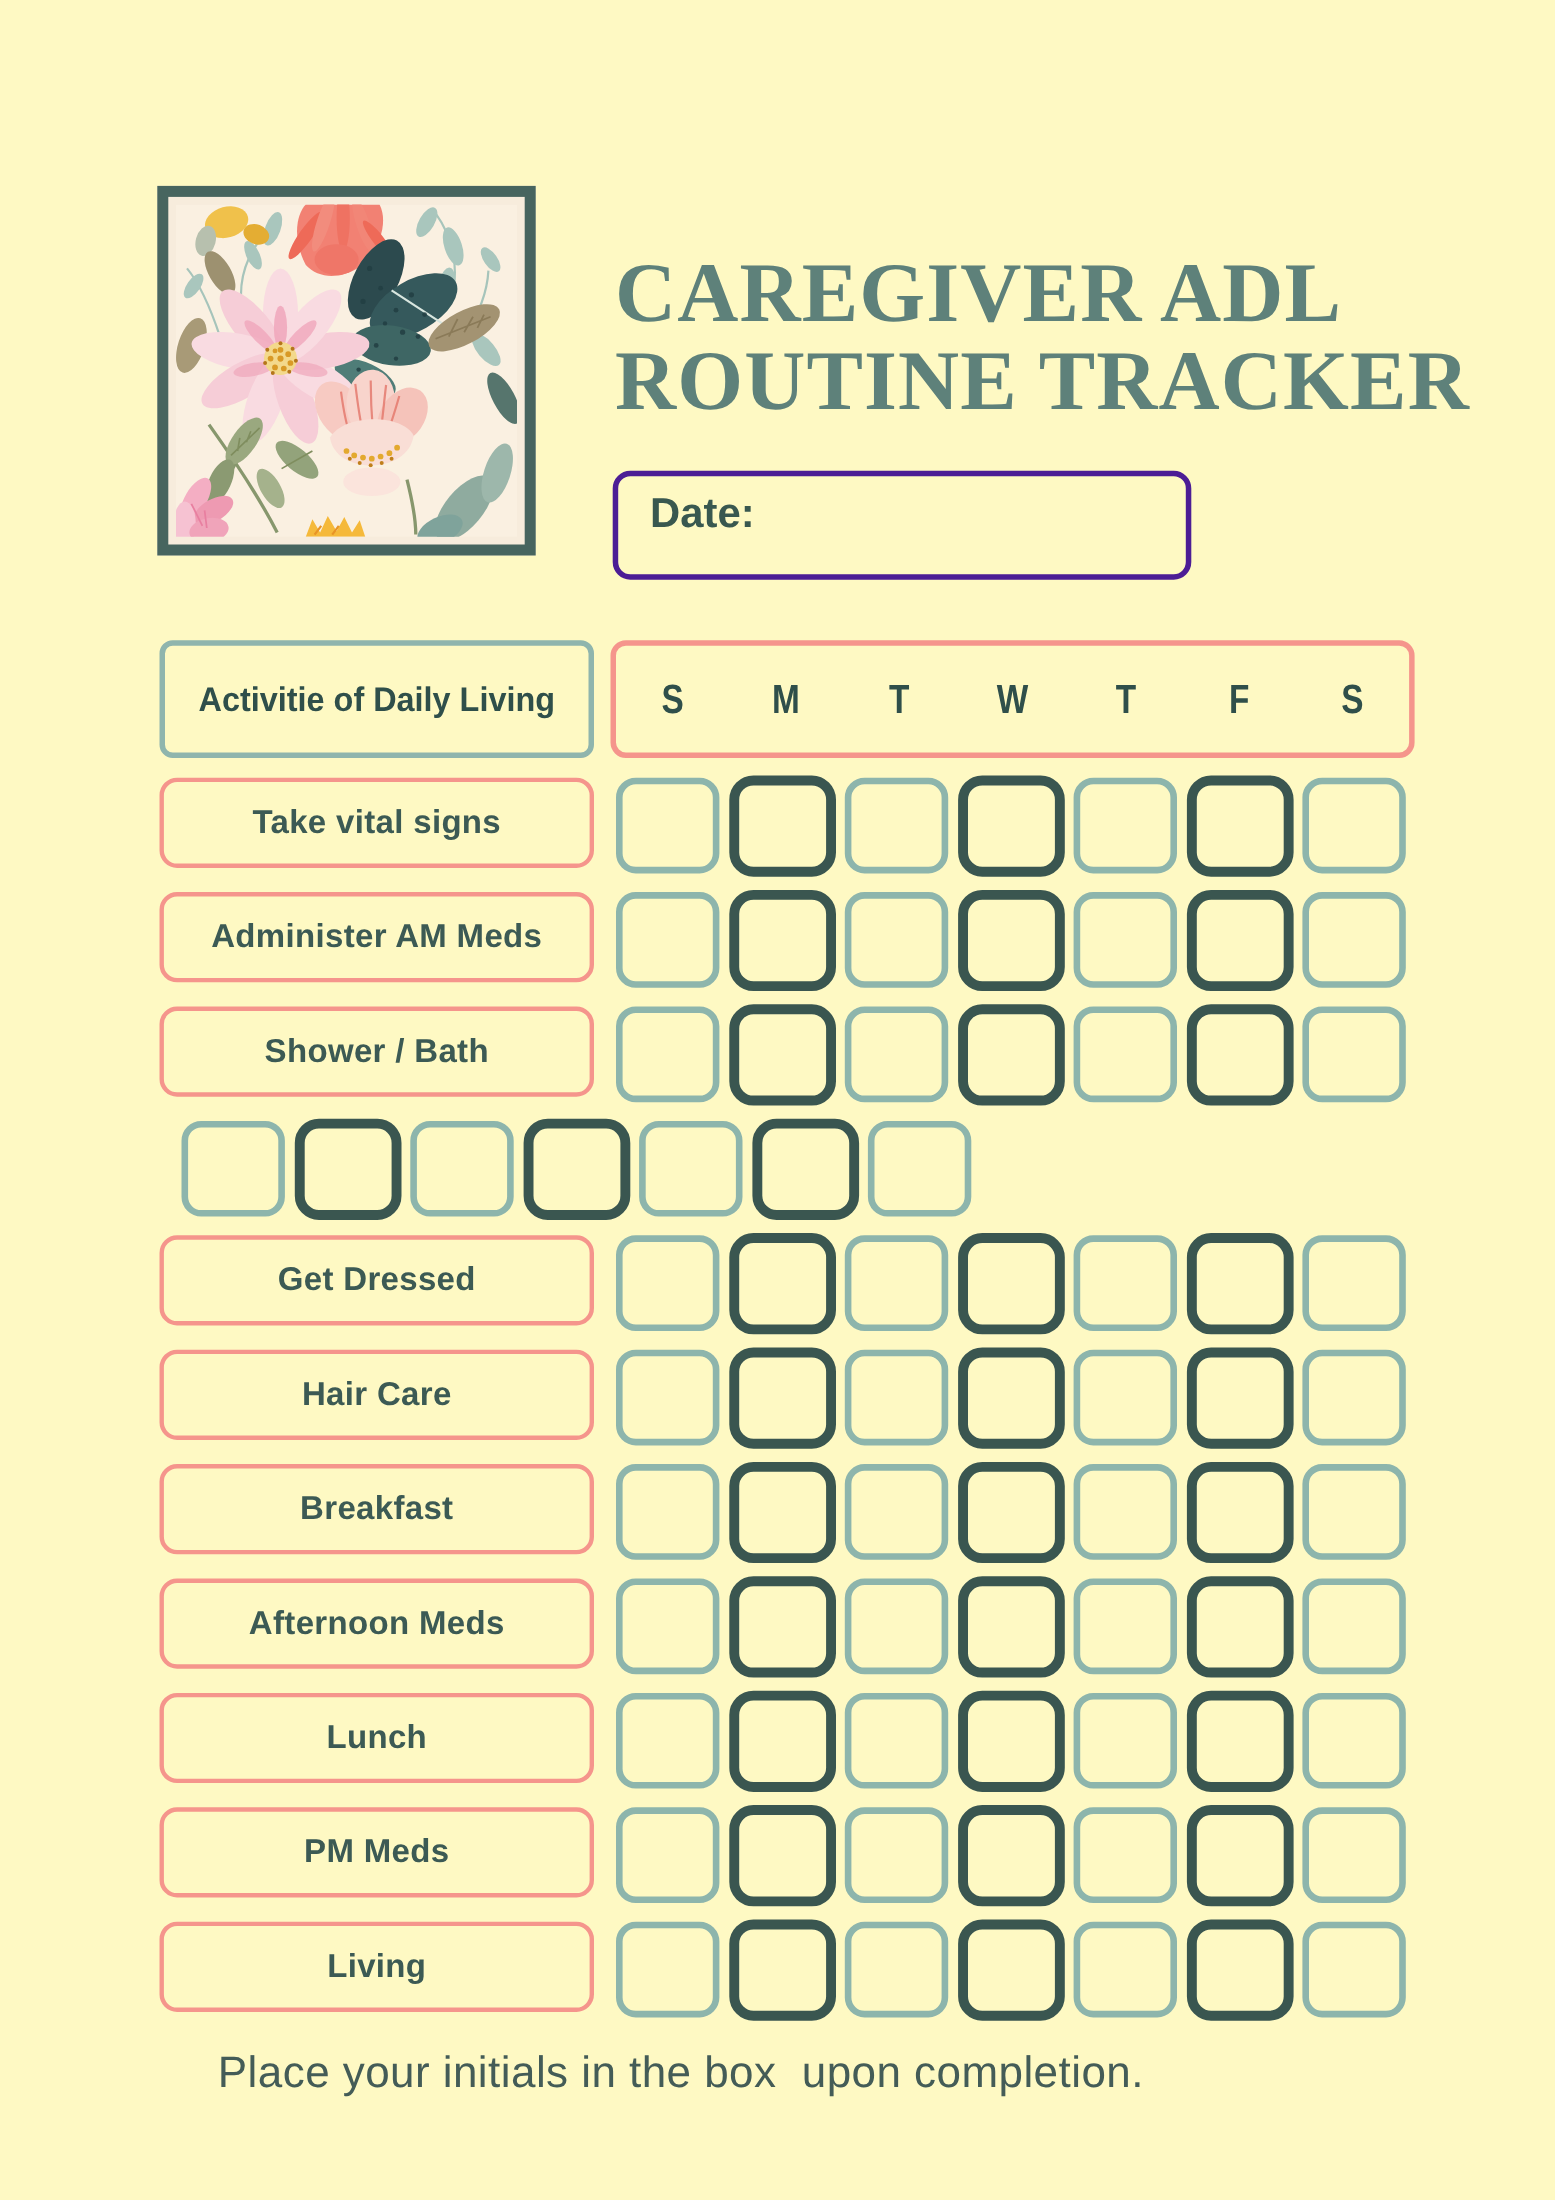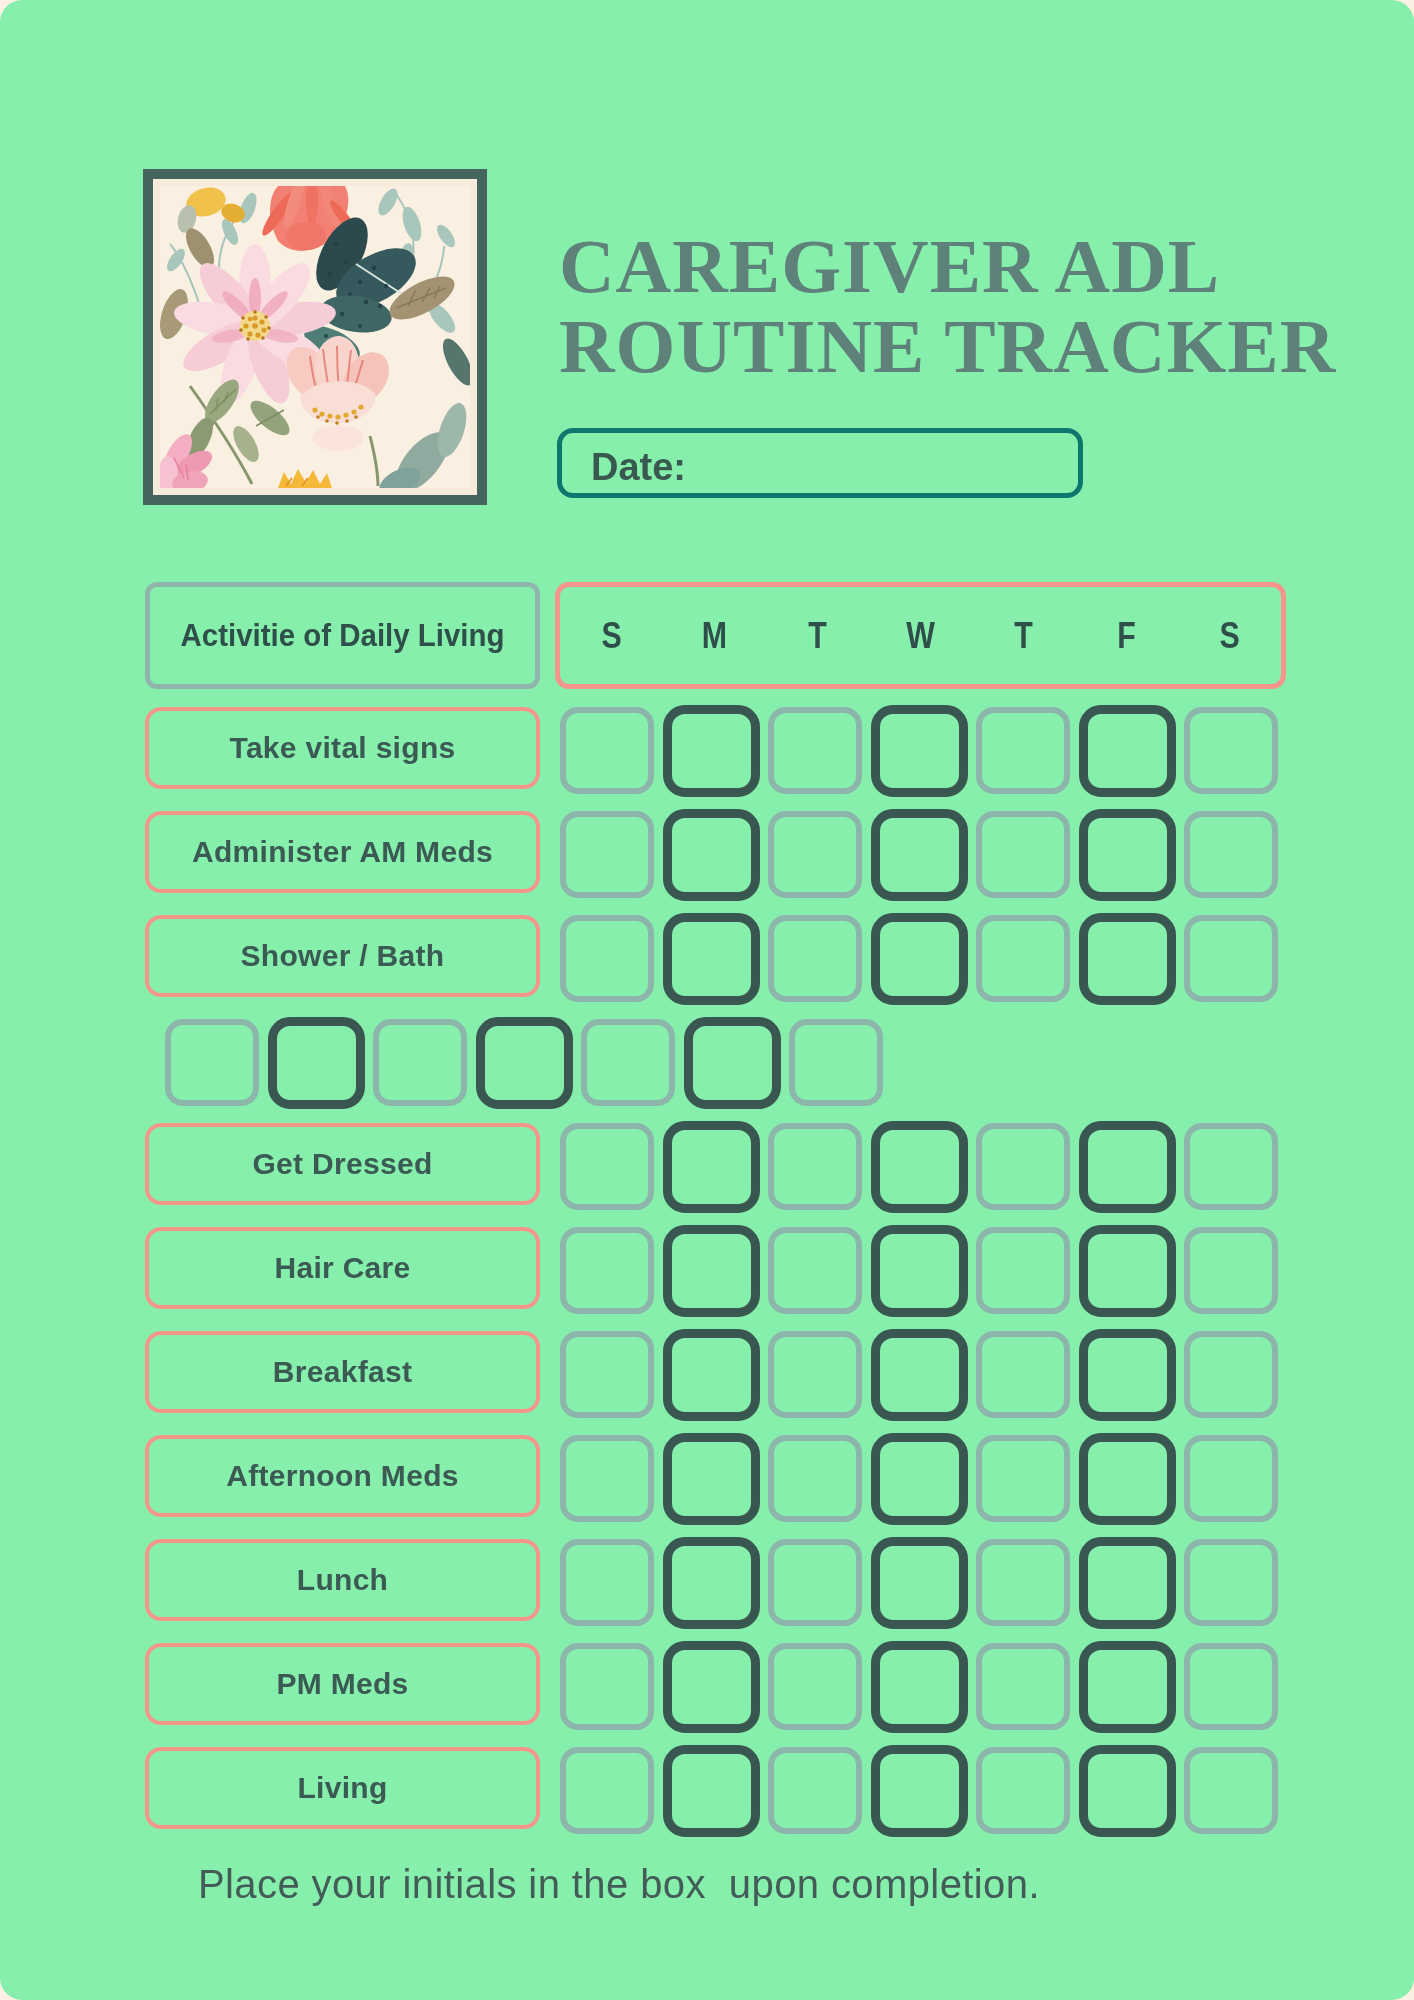--- a/index.html
+++ b/index.html
@@ -1,30 +1,30 @@
 <!DOCTYPE html>
 <html><head>
 <meta charset="utf-8">
 <style>
   html,body{margin:0;padding:0;}
   body{background:#fcf1e2;font-family:"Liberation Sans",sans-serif;}
-  .page{position:relative;width:1414px;height:2000px;background:#86efac;overflow:hidden;border-radius:22px;}
+  .page{position:relative;width:1414px;height:2000px;background:#fef9c3;overflow:hidden;}
 
   
   .photo-frame{position:absolute;left:143px;top:169px;width:344px;height:336px;
     box-sizing:border-box;border:10px solid #47655f;background:#f7ecdc;padding:7px;}
   .photo-frame svg{display:block;width:100%;height:100%;}
 
   
   .title{position:absolute;left:559px;top:226px;font-family:"Liberation Serif",serif;
     font-weight:700;font-size:77px;line-height:80px;letter-spacing:1px;color:#5e817a;}
 
   
-  .date-box{position:absolute;left:557px;top:428px;width:526px;height:70px;
-    box-sizing:border-box;border:5px solid #0f766e;border-radius:16px;}
+  .date-box{position:absolute;left:557px;top:428px;width:526px;height:99px;
+    box-sizing:border-box;border:5px solid #4c1d95;border-radius:16px;}
   .date-box .date-label{display:block;padding:13px 0 0 29px;font-size:38px;font-weight:700;color:#39584f;}
 
   
   .sheet{position:absolute;left:145px;top:582px;width:1141px;}
   .grid-header{display:flex;align-items:stretch;height:107px;margin-bottom:18px;}
   .adl-header-box{width:395px;box-sizing:border-box;border:5px solid #8fb5ad;border-radius:12px;
     display:flex;align-items:center;justify-content:center;
     font-size:31px;font-weight:700;color:#2f4f4a;transform-origin:center;}
   .adl-header-box span{display:inline-block;transform:scaleX(0.95);}
   .days-header-box{margin-left:15px;width:731px;box-sizing:border-box;border:5px solid #f5958c;

